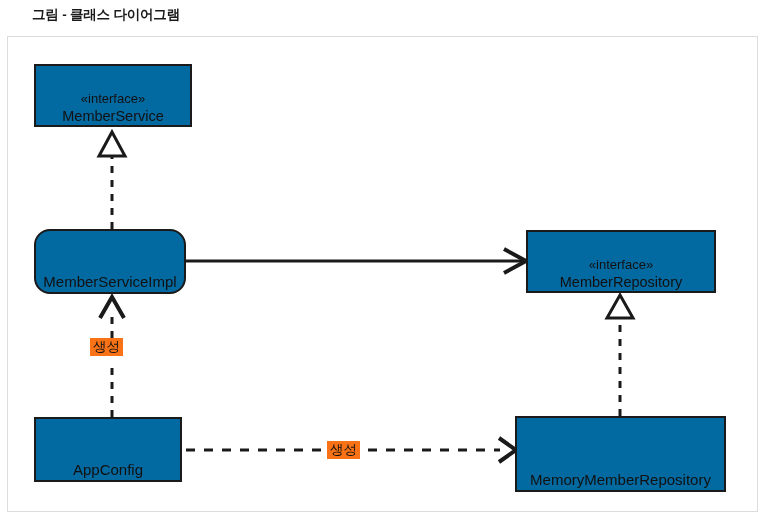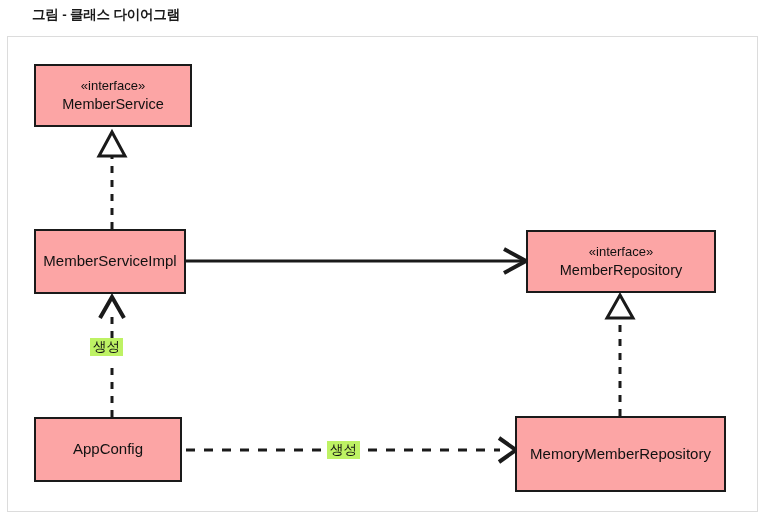--- a/index.html
+++ b/index.html
@@ -38,56 +38,56 @@
   #diagram-svg {
     position: absolute;
     left: 0;
     top: 0;
     width: 768px;
     height: 528px;
   }
   .class-box {
     position: absolute;
     border: 2.5px solid #1a1a1a;
-    background: #fca5a5;
+    background: #0369a1;
     box-sizing: border-box;
     display: flex;
     flex-direction: column;
     align-items: center;
-    justify-content: center;
+    justify-content: flex-end;
     text-align: center;
     color: #111111;
   }
   .stereotype {
     font-size: 13px;
     font-weight: normal;
     line-height: 1.25;
   }
   .cls-name-bold {
     font-size: 14.5px;
     font-weight: normal;
     line-height: 1.25;
   }
   .cls-name-plain {
     font-size: 15px;
     font-weight: normal;
     line-height: 1.25;
   }
   #box-member-service   { left: 34px;  top: 64px;  width: 158px; height: 63px; }
-  #box-member-service-impl { left: 34px; top: 229px; width: 152px; height: 65px; }
+  #box-member-service-impl { left: 34px; top: 229px; width: 152px; height: 65px; border-radius: 16px; }
   #box-member-repository { left: 526px; top: 230px; width: 190px; height: 63px; }
   #box-app-config       { left: 34px;  top: 417px; width: 148px; height: 65px; }
   #box-memory-member-repository { left: 515px; top: 416px; width: 211px; height: 76px; }
 
   .edge-label {
     position: absolute;
     font-size: 13.5px;
     font-weight: normal;
     color: #111111;
-    background: #bef264;
+    background: #f97316;
     padding: 0 3px;
     white-space: nowrap;
     text-align: right;
   }
   #label-create-vertical { left: 90px; top: 338px; }
   #label-create-horizontal { left: 327px; top: 441px; }
 </style>
 </head>
 <body>
 

